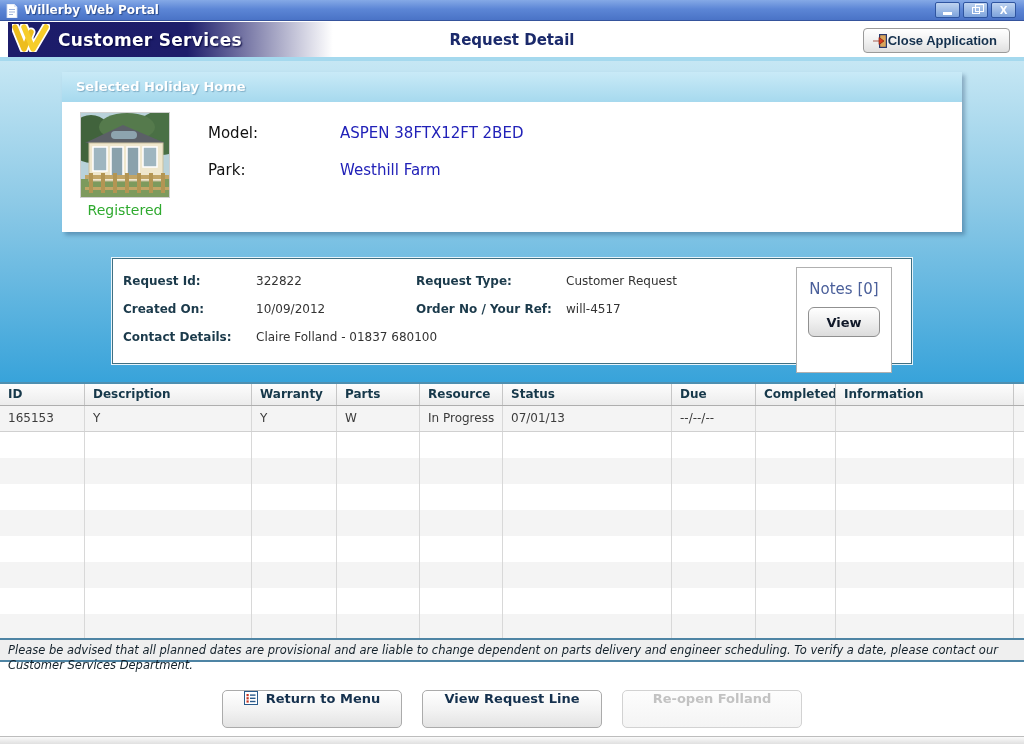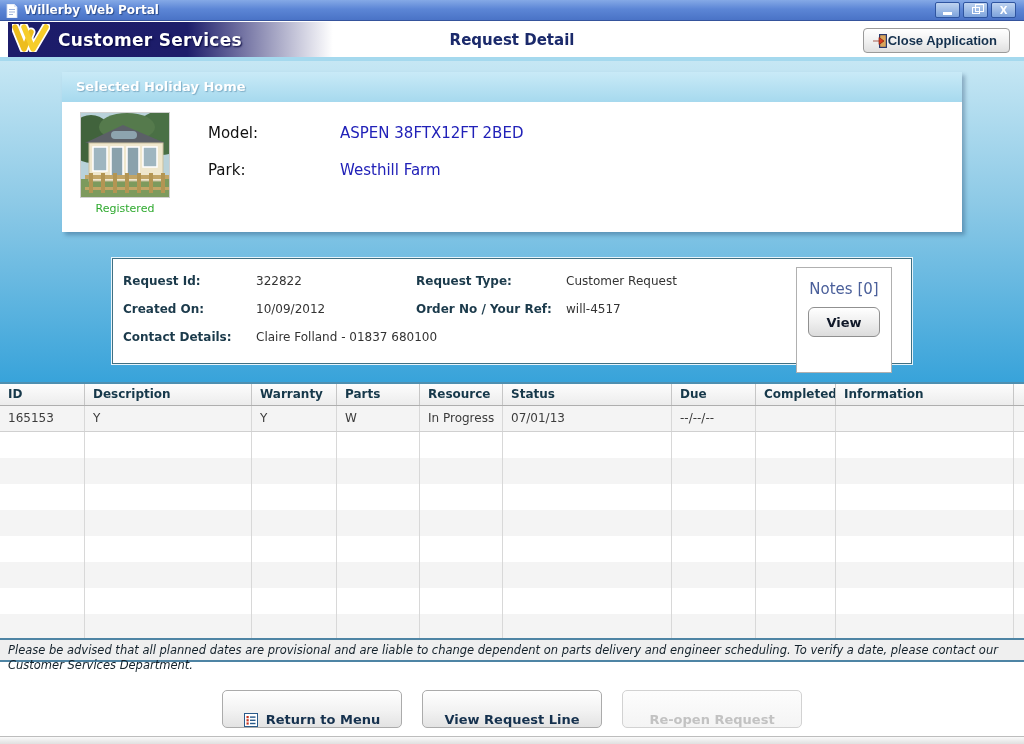--- a/index.html
+++ b/index.html
@@ -44,21 +44,21 @@
 
   
   .hh-panel { position:absolute; left:62px; top:72px; width:900px; height:160px;
     box-shadow:3px 3px 4px rgba(10,40,80,0.30); }
   .hh-header { height:30px; background:linear-gradient(180deg,#c9eaf7,#a6d9ee);
     color:#fff; font-size:13px; font-weight:bold; line-height:30px; padding-left:14px;
     text-shadow:1px 1px 1px rgba(90,140,170,0.6); }
   .hh-body { position:relative; height:130px; background:#fff; }
   .hh-image { position:absolute; left:18px; top:10px; width:90px; height:86px; border:1px solid #d0d0d0; }
   .hh-registered { position:absolute; left:18px; top:100px; width:90px; text-align:center;
-    font-size:11px; color:#2faa2f; }
+    font-size:14px; color:#2faa2f; }
   .hh-fields { position:absolute; left:146px; top:20px; }
   .hh-row { display:flex; margin-bottom:15px; height:22px; line-height:22px; }
   .hh-label { width:132px; font-size:15px; color:#111; }
   .hh-value { font-size:15px; font-weight:500; color:#2121b8; }
 
   
   .req-panel { position:absolute; left:112px; top:258px; width:800px; height:106px;
     background:#fff; border:1px solid #3f7083; outline:1px solid #e8f4fa; }
   .req-row { position:absolute; display:flex; height:16px; line-height:16px; }
   .req-label { font-size:12px; font-weight:bold; color:#1b3a4b; }
@@ -100,21 +100,21 @@
   
   .notice { position:absolute; left:0; top:638px; width:1024px; height:24px;
     background:#efefef; border-top:2px solid #4e84a4; border-bottom:2px solid #4e84a4;
     padding:3px 8px; font-size:11.5px; font-style:italic; color:#13212b; line-height:15px; }
 
   
   .footer { position:absolute; left:0; top:678px; width:1024px; height:58px; background:#fff; }
   .footer-btn { position:absolute; top:12px; width:180px; height:38px; border:1px solid #ababab;
     border-radius:5px; background:linear-gradient(180deg,#ffffff,#f2f2f2 55%,#e3e3e3);
     font-family:inherit; font-size:13px; font-weight:bold; color:#15314e; cursor:pointer;
-    display:flex; align-items:flex-end; justify-content:center; gap:8px; }
+    display:flex; align-items:flex-start; justify-content:center; gap:8px; }
   .fb1 { left:222px; } .fb2 { left:422px; } .fb3 { left:622px; }
   .footer-btn.disabled { color:#c2c2c2; border-color:#d2d2d2;
     background:linear-gradient(180deg,#fdfdfd,#f4f4f4); cursor:default; }
 
   .statusbar { position:absolute; left:0; top:736px; width:1024px; height:8px;
     border-top:1px solid #bdbdbd; background:linear-gradient(180deg,#fafafa,#e0e0e0); }
 </style>
 </head>
 <body>
 
@@ -282,19 +282,19 @@
         <rect x="6" y="3.4" width="5.5" height="1.4" fill="#2a5a8a"></rect>
         <rect x="6" y="6.6" width="5.5" height="1.4" fill="#2a5a8a"></rect>
         <rect x="6" y="9.8" width="5.5" height="1.4" fill="#2a5a8a"></rect>
       </svg>
       <span>Return to Menu</span>
     </button>
     <button class="footer-btn fb2">
       <span>View Request Line</span>
     </button>
     <button class="footer-btn fb3 disabled" aria-disabled="true">
-      <span>Re-open Request</span>
+      <span>Re-open Folland</span>
     </button>
   </div>
 
   <div class="statusbar"></div>
 
 </div>
 
 </body></html>

